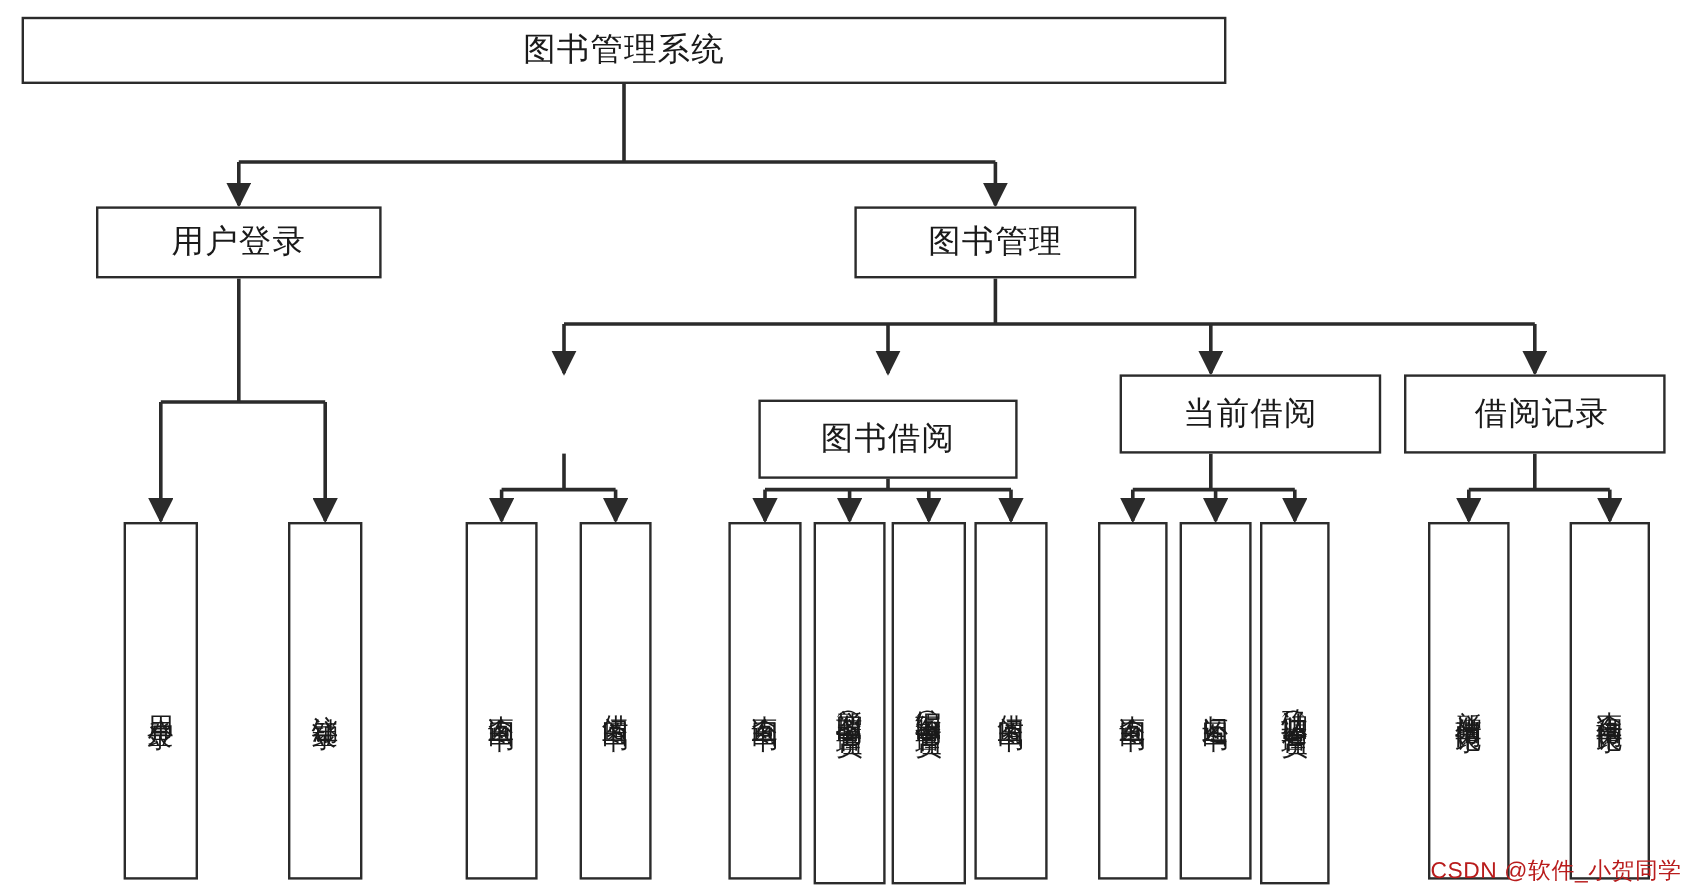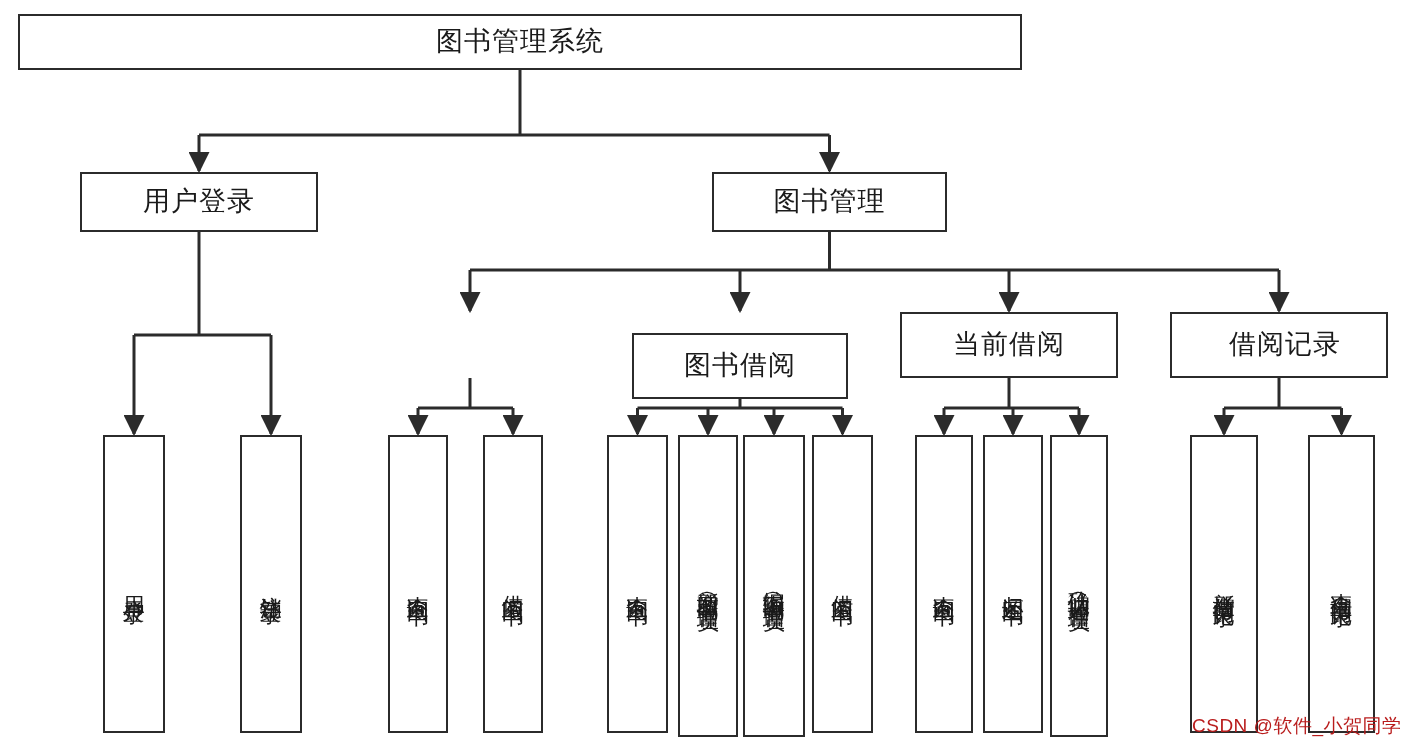--- a/index.html
+++ b/index.html
@@ -124,21 +124,21 @@
 
   <div class="node h" style="left:712px; top:172px; width:235px; height:60px;">
     <span>图书管理</span>
   </div>
 
 
   <div class="node h" style="left:632px; top:312px; width:216px; height:66px;margin-top:21px;">
     <span>图书借阅</span>
   </div>
 
-  <div class="node h" style="left:900px; top:312px; width:218px; height:66px;">
+  <div class="node h" style="left:933px; top:312px; width:218px; height:66px;">
     <span>当前借阅</span>
   </div>
 
   <div class="node h" style="left:1170px; top:312px; width:218px; height:66px;padding-left:12px;">
     <span>借阅记录</span>
   </div>
 
   <div class="node v" style="left:103px; top:435px; width:62px; height:298px;">
     <span>用户登录</span>
   </div>

